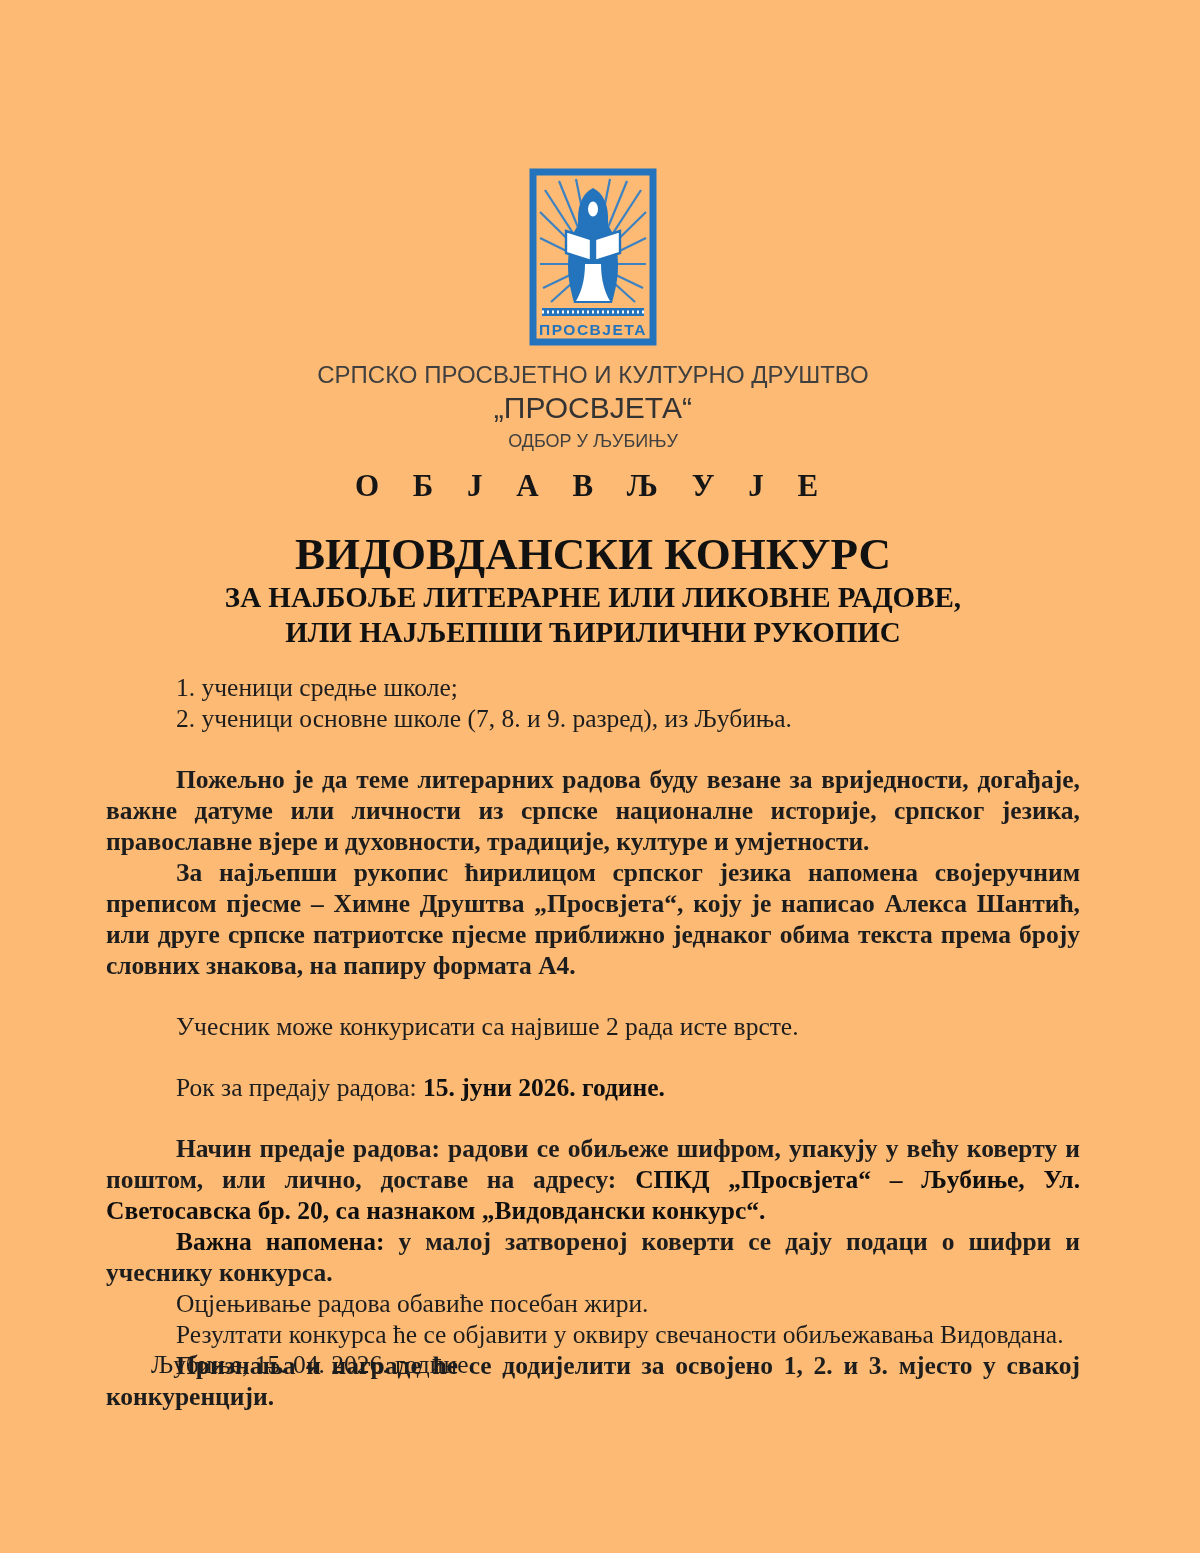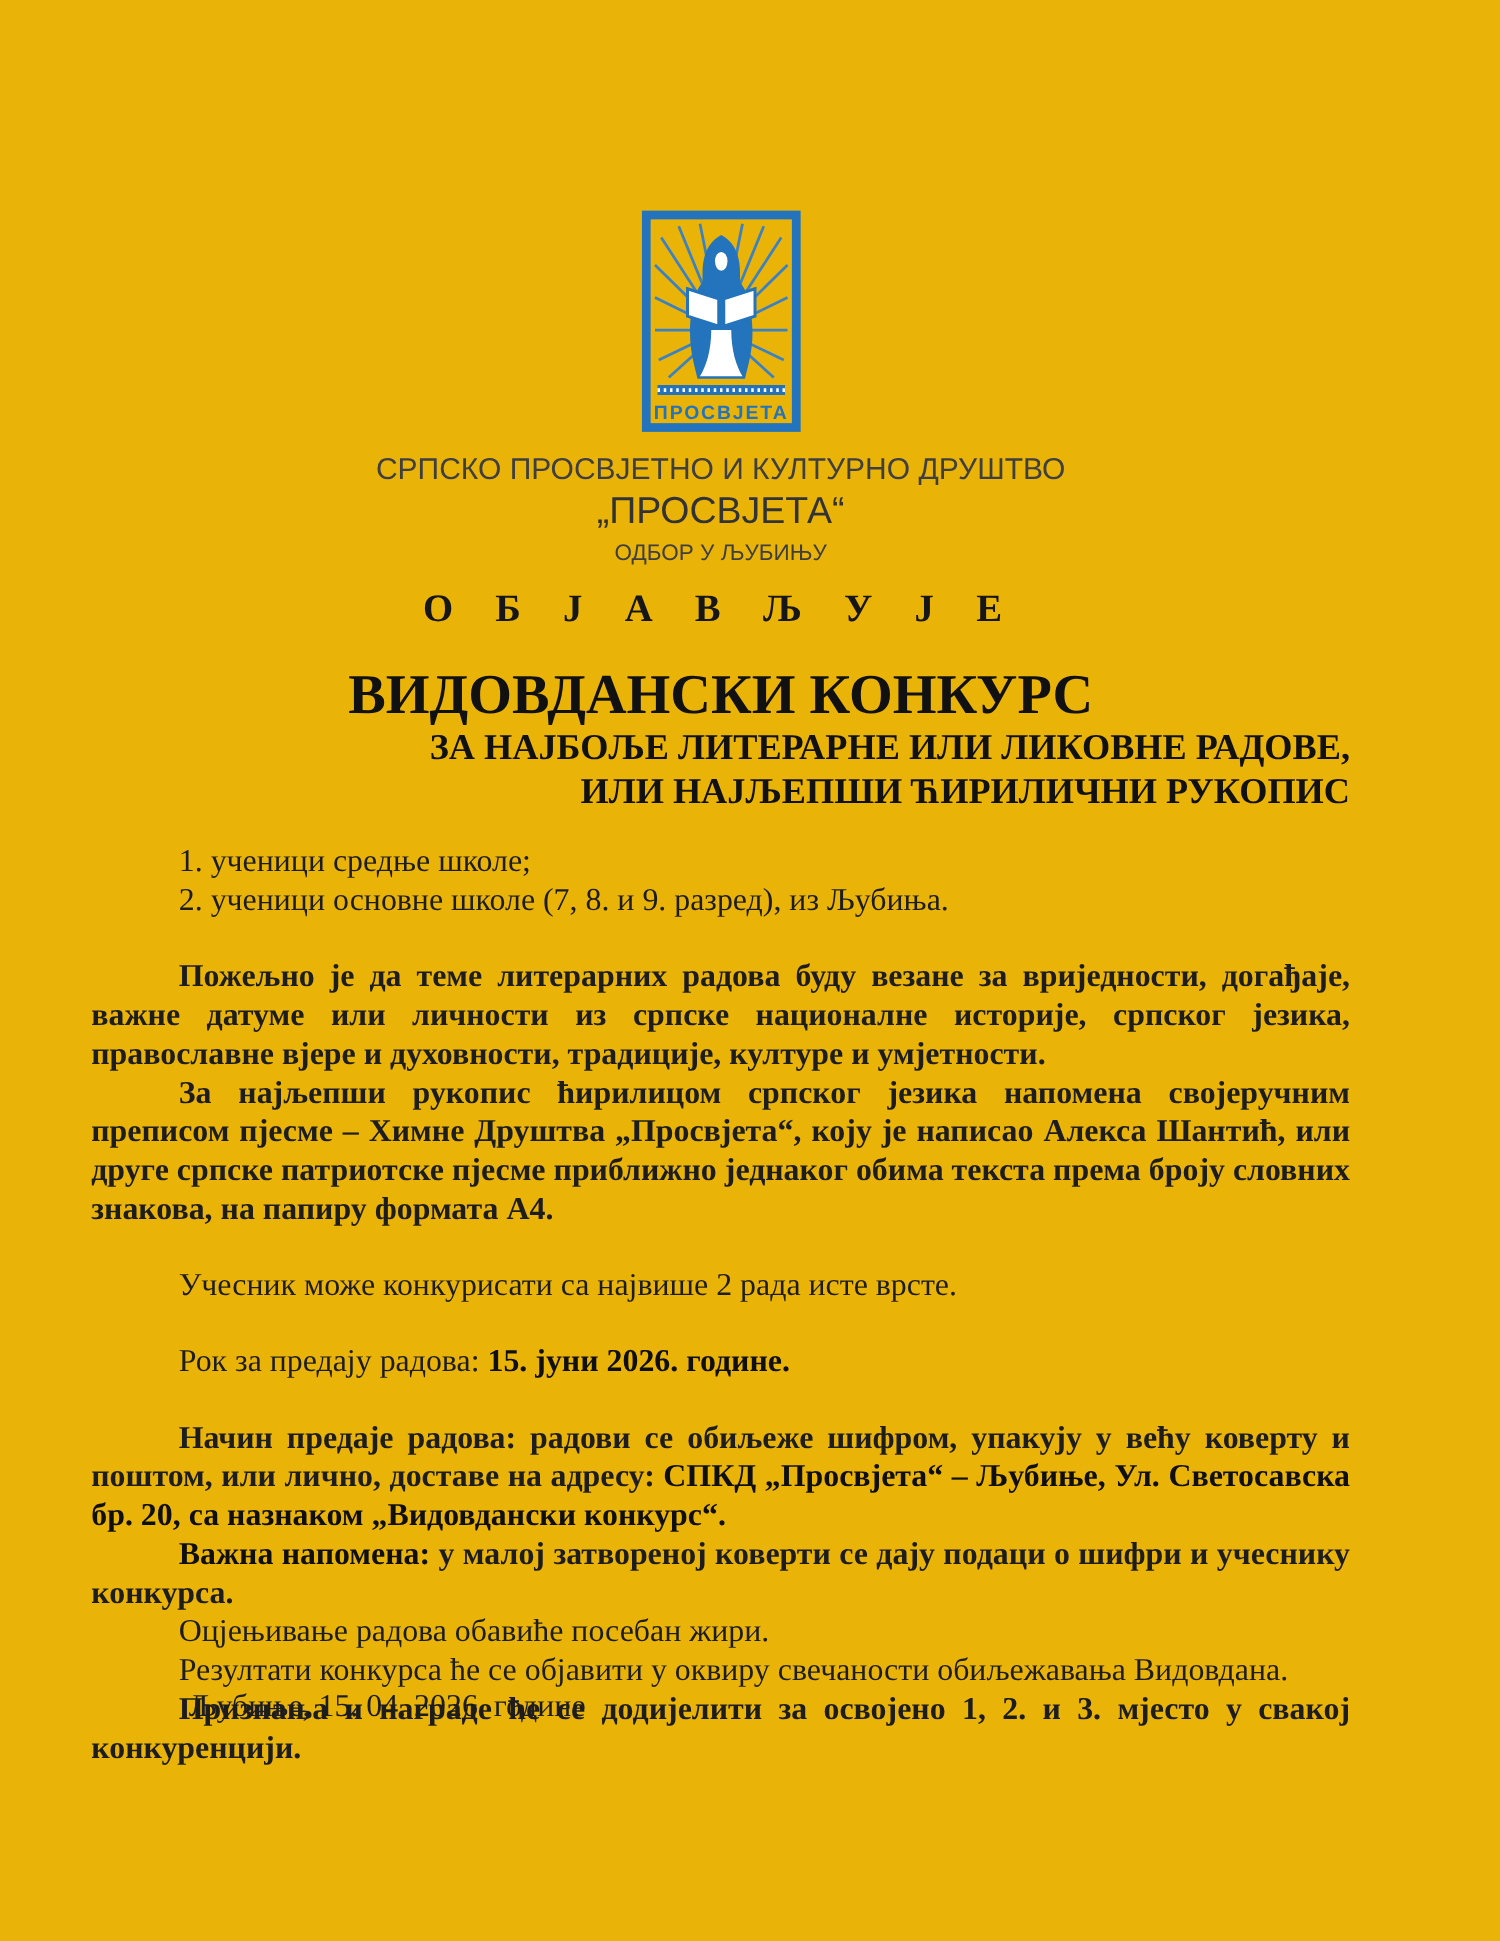--- a/index.html
+++ b/index.html
@@ -1,21 +1,21 @@
 <!DOCTYPE html>
 <html><head>
 <meta charset="utf-8">
 <style>
   html,body{margin:0;padding:0;background:#ffffff;}
   .page{
     position:relative;
     width:1200px;height:1553px;
-    background:#eab308;
+    background:#fdba74;
     box-sizing:border-box;
-    padding:168px 120px 0 73px;
+    padding:168px 120px 0 106px;
     font-family:"Liberation Serif", serif;
     color:#1d1d1d;
     overflow:hidden;
     outline:1px solid #ececec;
   }
   .logo-wrap{text-align:center;margin-bottom:10px;}
   .org-line{font-family:"Liberation Sans", sans-serif;text-align:center;color:#3f3f3f;}
   .org-name{font-size:24px;line-height:30px;}
   .org-brand{font-size:30px;line-height:36px;font-weight:normal;color:#333333;}
   .org-board{font-size:18px;line-height:30px;}
@@ -24,21 +24,21 @@
     font-weight:bold;font-size:31px;line-height:40px;
     letter-spacing:13px;text-align:center;color:#161616;
     margin-top:10px;
   }
   .title-main{
     font-weight:bold;font-size:45px;line-height:52px;
     text-align:center;color:#111111;margin-top:22px;
   }
   .title-sub{
     font-weight:bold;font-size:29px;line-height:35px;
-    text-align:right;color:#111111;
+    text-align:center;color:#111111;
   }
   .doc-body{margin-top:22px;font-size:25.5px;line-height:31px;}
   .para{margin:0;}
   .indent{text-indent:70px;}
   .hang{padding-left:70px;}
   .justify{text-align:justify;font-weight:bold;}
   .gap{margin-top:30px;}
   b{color:#0f0f0f;}
   .footer{
     position:absolute;left:151px;right:120px;top:1348px;

